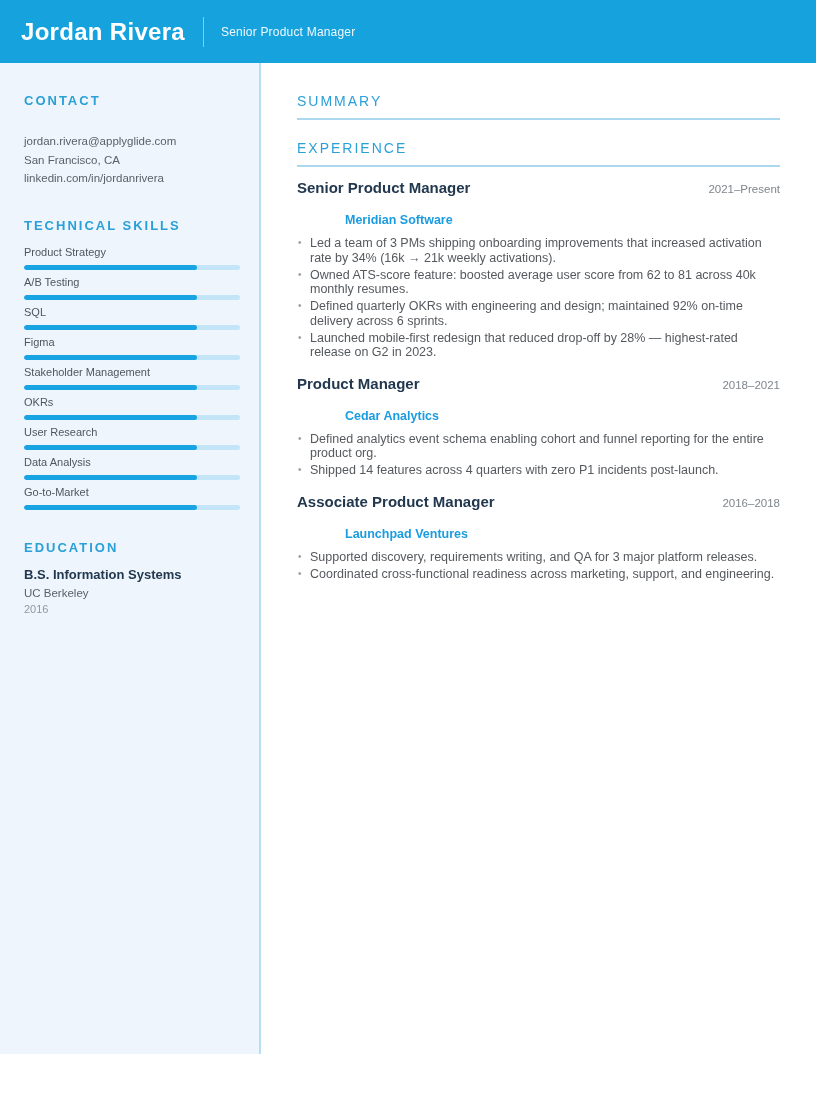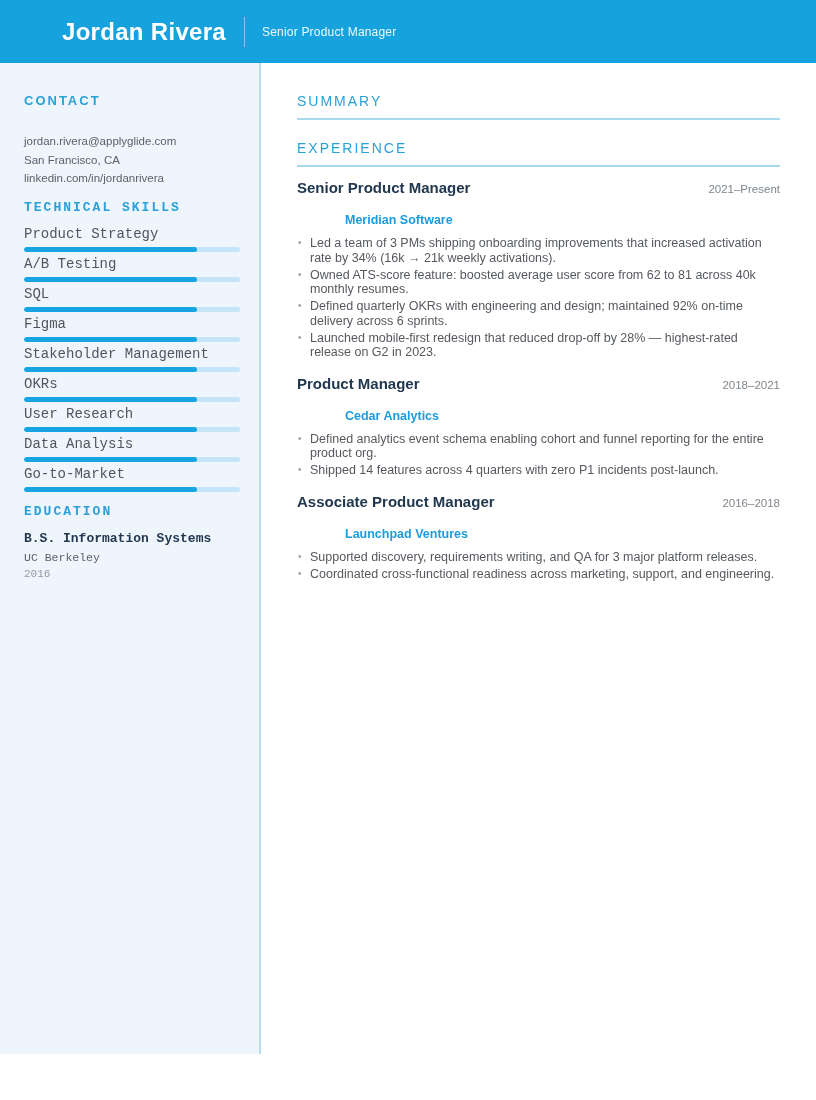--- a/index.html
+++ b/index.html
@@ -19,43 +19,43 @@
   *{box-sizing:border-box;margin:0;padding:0;}
   html,body{background:#ffffff;}
   body{
     width:816px;height:1100px;overflow:hidden;position:relative;
     font-family:"Liberation Sans","DejaVu Sans",sans-serif;
     -webkit-font-smoothing:antialiased;
   }
   
   .header{
     height:63px;background:var(--header-bg);
-    display:flex;align-items:center;padding-left:62px;
+    display:flex;align-items:center;padding-left:21px;
   }
   .name{font-size:24px;font-weight:bold;color:#ffffff;letter-spacing:0.3px;}
   .header-divider{width:1px;height:30px;background:rgba(255,255,255,0.45);margin:0 17px 0 18px;}
   .subtitle{font-size:12px;color:#eef8fe;letter-spacing:0.2px;}
   
   .page{display:flex;height:991px;align-items:stretch;}
   
   .sidebar{
     width:261px;flex:0 0 261px;background:var(--sidebar-bg);
     border-right:2px solid var(--sidebar-border);
     padding:30px 20px 0 24px;
   }
   .side-heading{
     color:var(--heading-blue);font-size:13px;font-weight:bold;
     letter-spacing:2px;text-transform:uppercase;
   }
-  .side-section + .side-section{margin-top:12px;font-family:Liberation Mono, monospace;}
+  .side-section + .side-section{margin-top:30px;}
   .contact-list{margin-top:24px;}
   .contact-item{font-size:11.5px;line-height:18.5px;color:#5a6167;}
   .skills-list{margin-top:12px;}
   .skill{margin-bottom:5px;}
-  .skill-label{font-size:14px;line-height:14px;color:#4f565c;}
+  .skill-label{font-size:11px;line-height:14px;color:#4f565c;}
   .skill-bar{margin-top:6px;height:5px;border-radius:3px;background:var(--bar-track);overflow:hidden;width:216px;}
   .skill-fill{height:100%;border-radius:3px;background:var(--bar-fill);}
   .edu-degree{margin-top:12px;font-size:13px;font-weight:bold;color:var(--navy);}
   .edu-school{margin-top:5px;font-size:11.5px;color:#5a6167;}
   .edu-year{margin-top:4px;font-size:11px;color:var(--light-gray);}
   
   .content{flex:1;background:#ffffff;padding:30px 36px 0 36px;}
   .section-heading{
     color:var(--heading-blue);font-size:14px;font-weight:normal;
     letter-spacing:2px;text-transform:uppercase;

